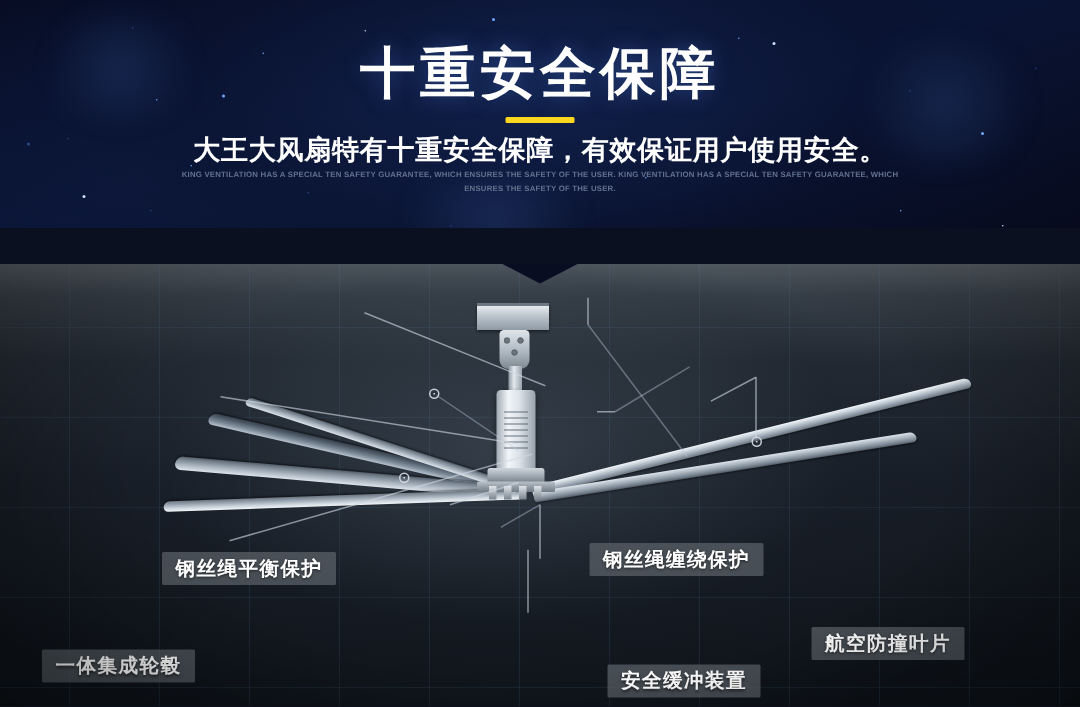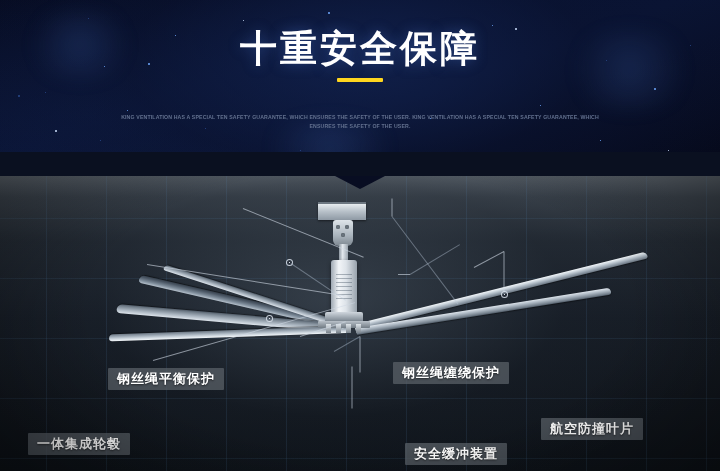--- a/index.html
+++ b/index.html
@@ -264,20 +264,21 @@
       <div class="star dim" style="left:466px; top:155px; width:1px; height:1px;"></div>
       <div class="star" style="left:175px; top:35px;  width:1px; height:1px;"></div>
       <div class="star dim" style="left:88px;  top:18px;  width:1px; height:1px;"></div>
       <div class="star" style="left:540px; top:105px; width:1px; height:1px;"></div>
     </div>
 
     <div class="header-title">十重安全保障</div>
 
     <div class="title-rule" style="background: rgb(255, 214, 30);"></div>
 
+    <div class="header-sub">大王大风扇特有十重安全保障，有效保证用户使用安全。</div>
 
     <div class="header-en">KING VENTILATION HAS A SPECIAL TEN SAFETY GUARANTEE, WHICH ENSURES THE SAFETY OF THE USER. KING VENTILATION HAS A SPECIAL TEN SAFETY GUARANTEE, WHICH ENSURES THE SAFETY OF THE USER.</div>
   </div>
 
   <div class="diagram">
 
     <div class="grid"></div>
     <div class="notch"></div>
 
     <div class="fan">

